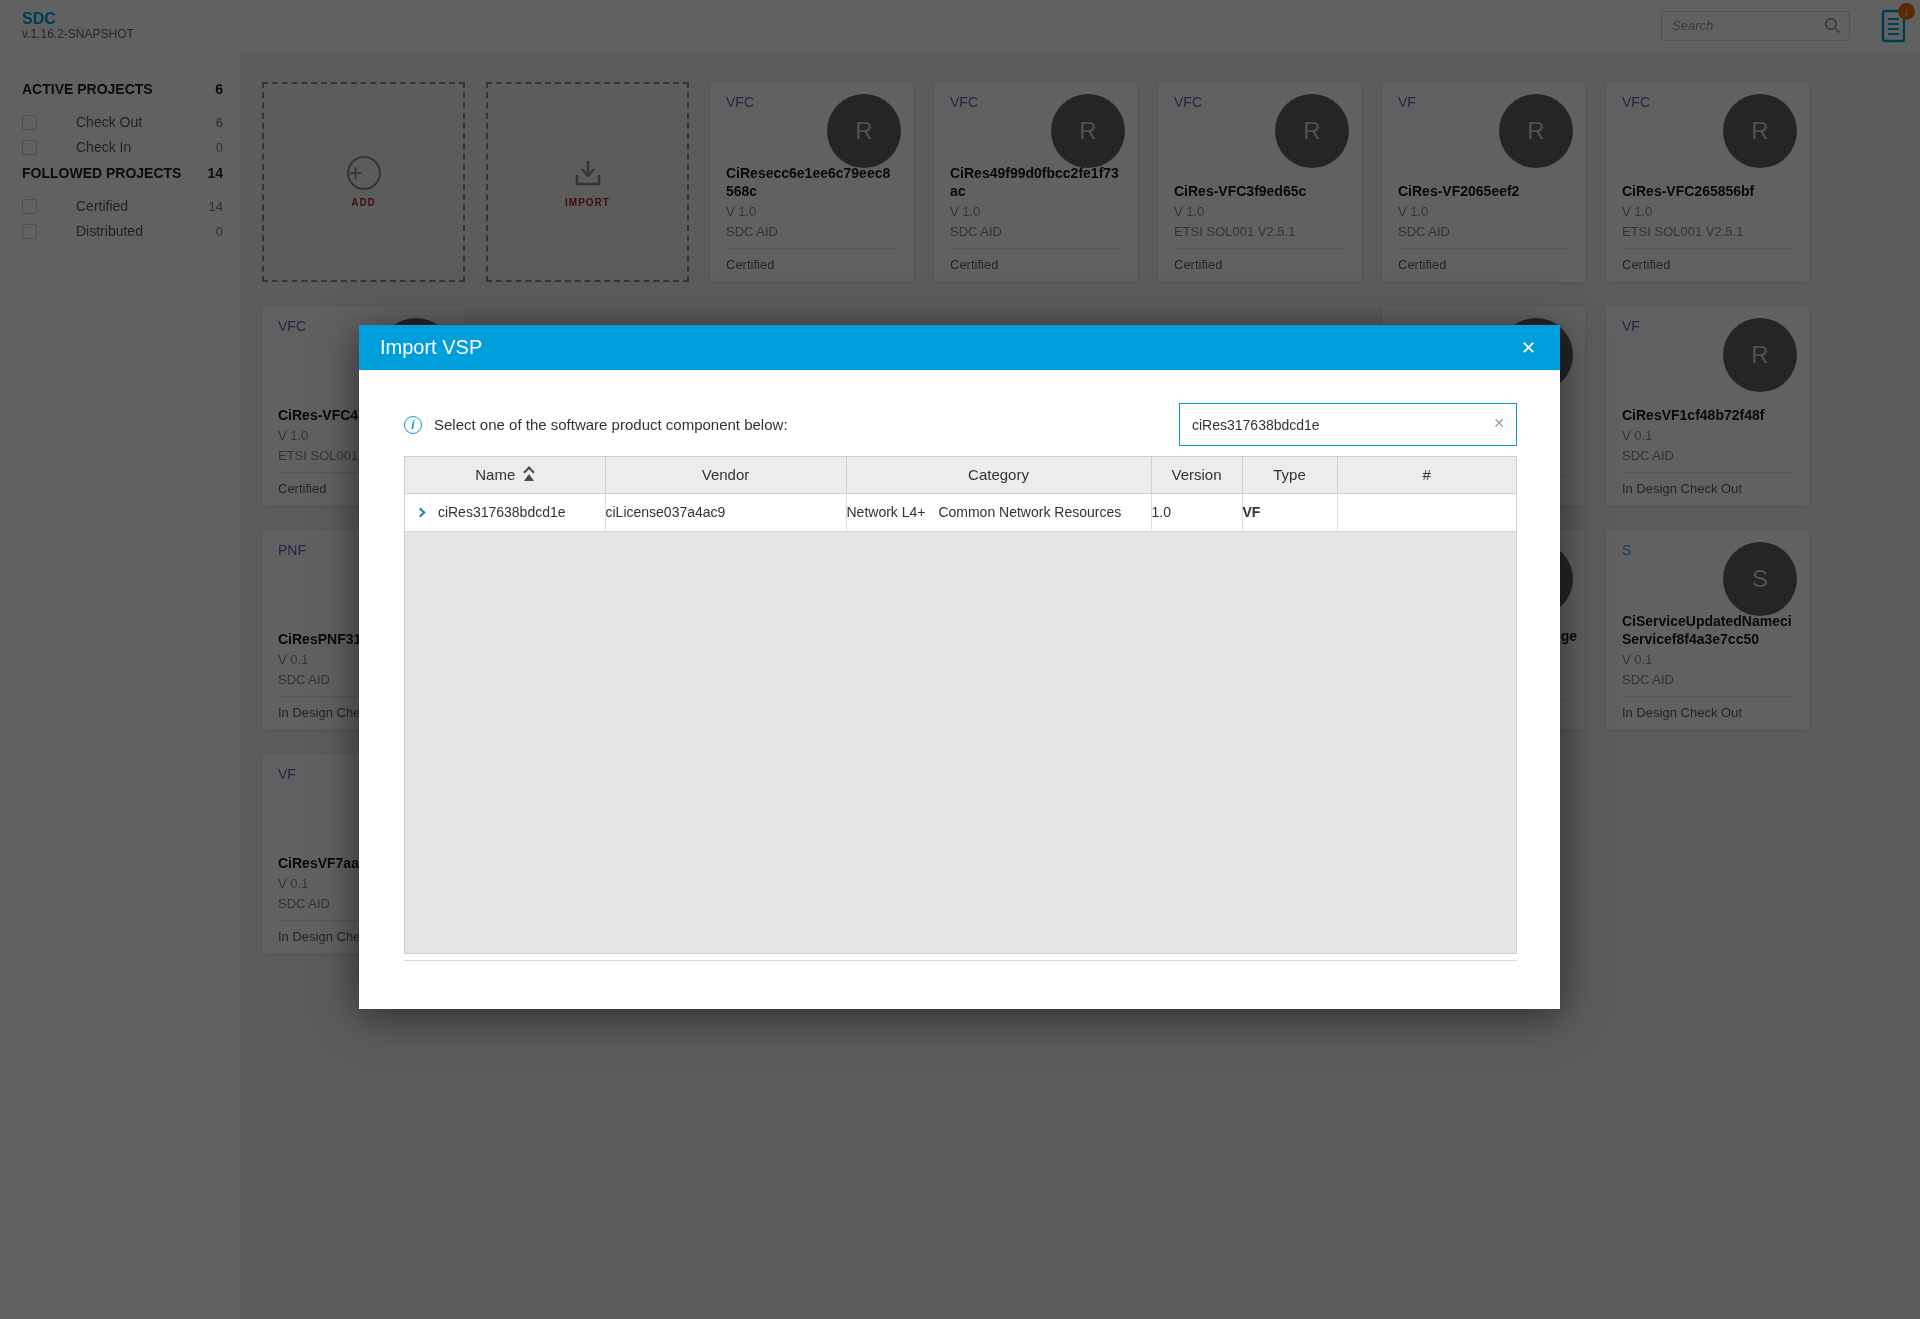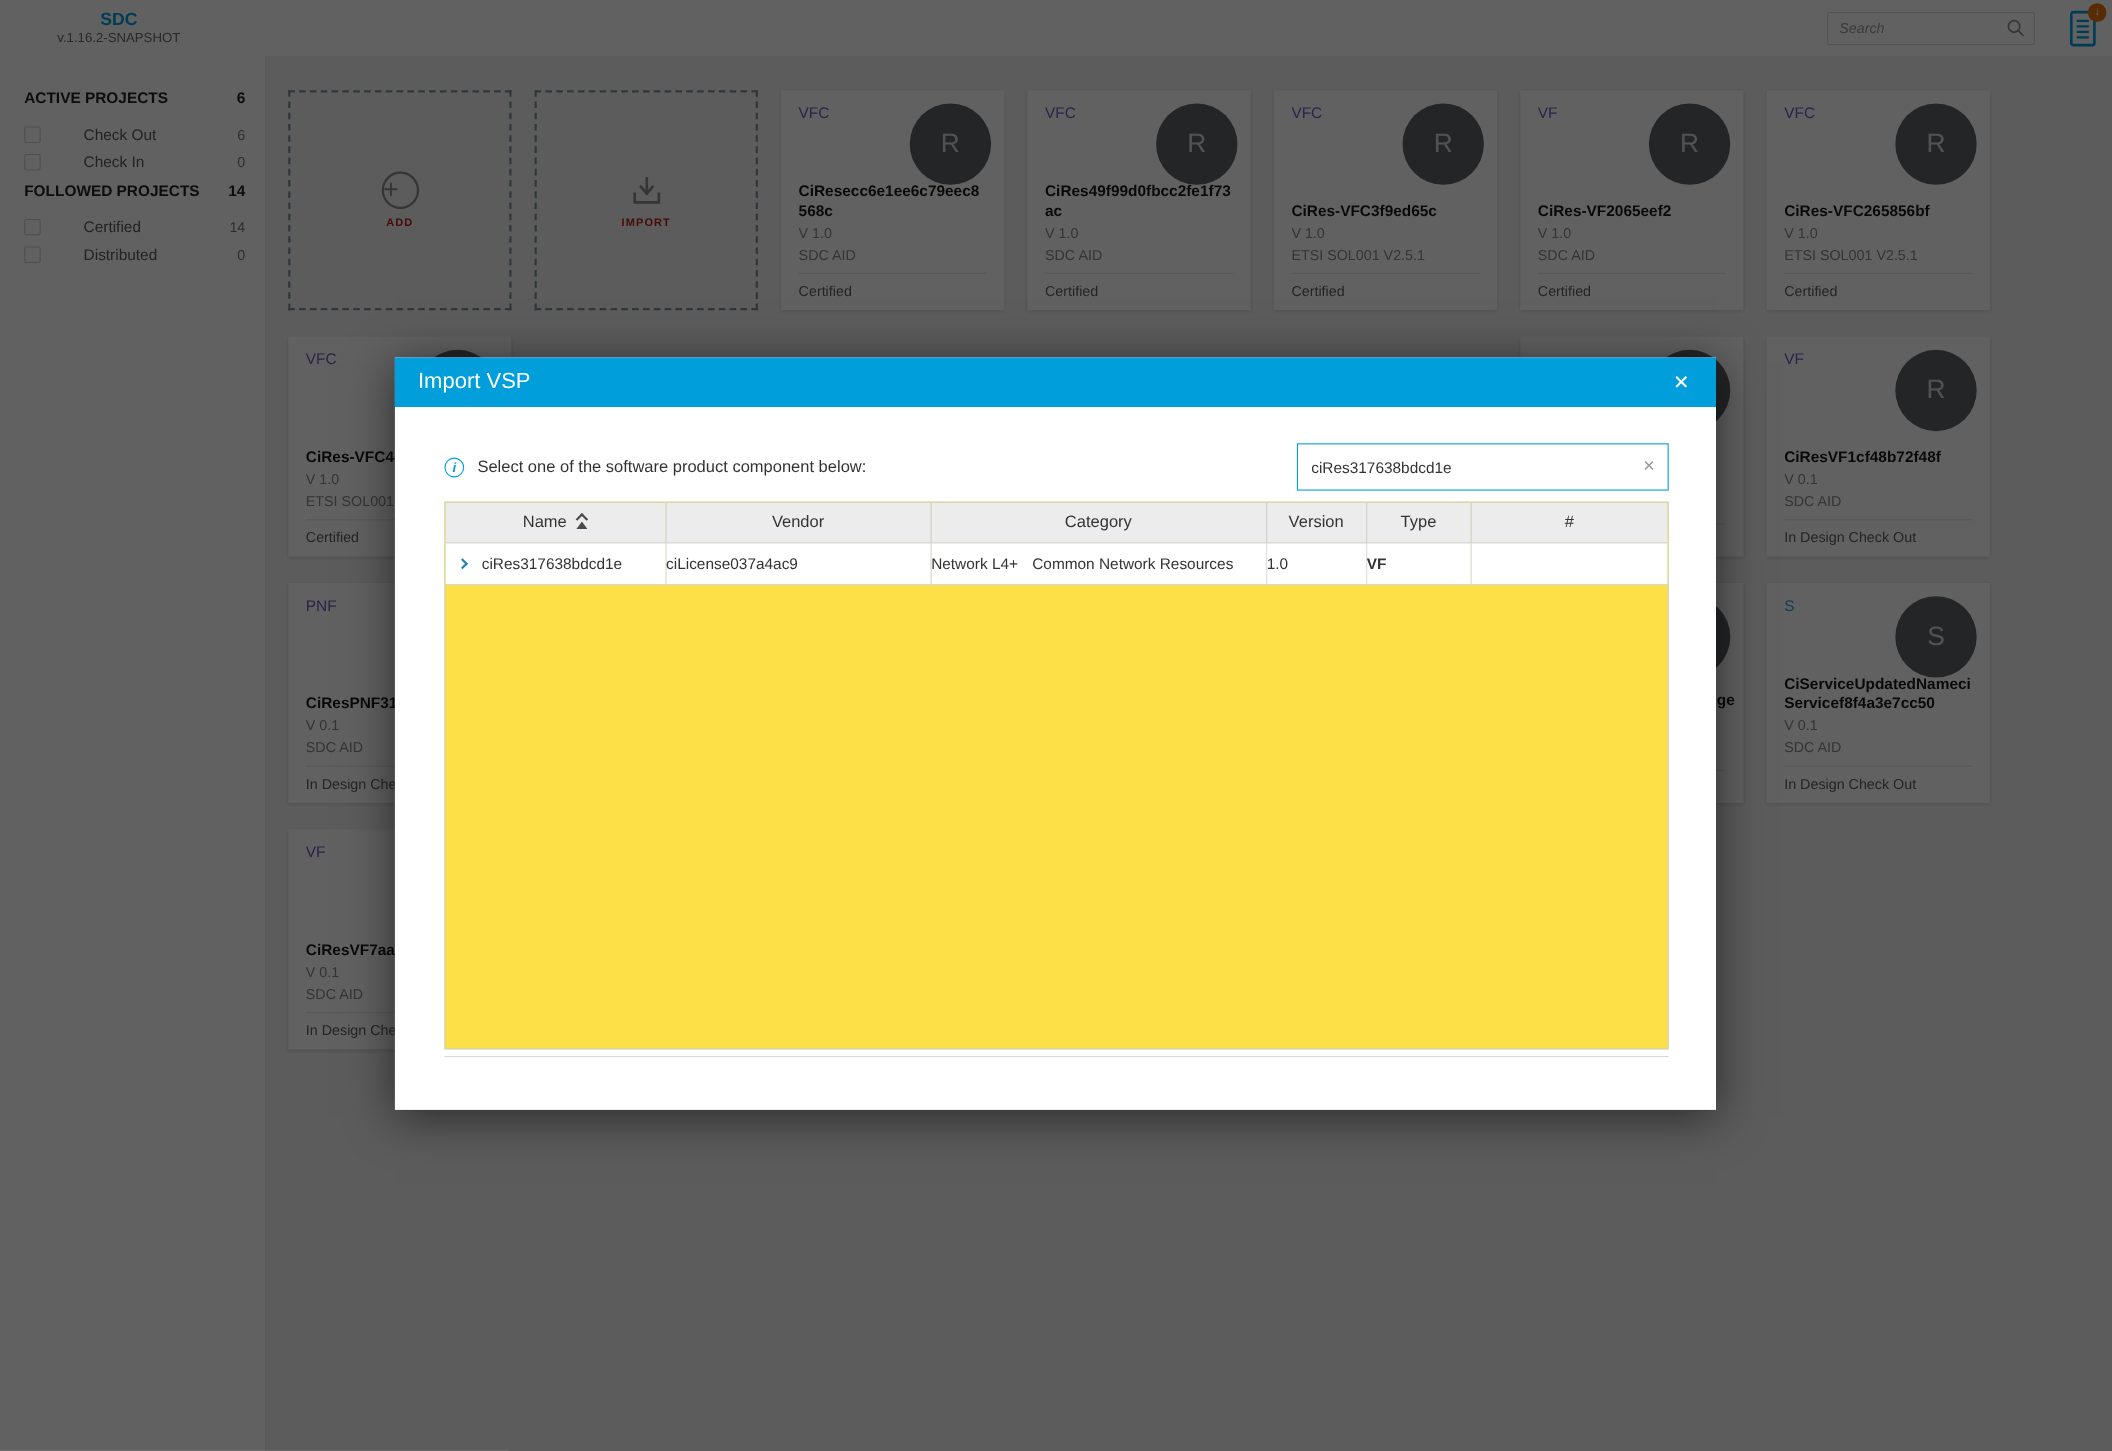--- a/index.html
+++ b/index.html
@@ -5,21 +5,21 @@
   * { margin:0; padding:0; box-sizing:border-box; }
   html,body { width:1920px; height:1319px; overflow:hidden;
     font-family:"Liberation Sans", sans-serif; background:#f2f2f2; }
 
   
   .page { position:absolute; inset:0; }
 
   
   .topbar { position:absolute; top:0; left:0; right:0; height:51px; background:#ffffff;
     display:flex; align-items:center; z-index:1; }
-  .logo-block { width:178px; padding-left:38px;text-align:center; }
+  .logo-block { width:178px; padding-left:22px; }
   .logo { font-size:16px; font-weight:bold; color:#009fdb; line-height:17px; }
   .version { font-size:12px; color:#6a6a6a; line-height:14px; }
   .nav { display:flex; height:100%; align-items:stretch; }
   .nav-item { display:flex; align-items:center; padding:0 24px; font-size:15px; color:#444;
     letter-spacing:.6px; position:relative; cursor:pointer; }
   .nav-item.active { color:#111; font-weight:bold; }
   .nav-item.active::after { content:""; position:absolute; left:0; right:0; bottom:0; height:4px;
     background:#1082ab; }
   .topbar-right { margin-left:auto; display:flex; align-items:center; }
   .hsearch { position:relative; width:189px; height:30px; margin-right:30px; }
@@ -85,21 +85,21 @@
   .info-row { margin-top:33px; height:43px; display:flex; align-items:center; }
   .info-icon { width:18px; height:18px; border:1px solid #009fdb; border-radius:50%; color:#009fdb;
     font-size:12px; font-style:italic; font-weight:bold; display:flex; align-items:center;
     justify-content:center; flex:none; }
   .info-text { margin-left:12px; font-size:15px; color:#333; }
   .msearch { margin-left:auto; position:relative; width:338px; height:43px; }
   .msearch input { width:100%; height:100%; border:1px solid #009fdb; padding:0 36px 0 12px;
     font-size:14px; color:#333; outline:none; font-family:"Liberation Sans", sans-serif; }
   .msearch .clear { position:absolute; right:12px; top:12px; color:#9b9b9b; font-size:14px; cursor:pointer; }
 
-  .table-box { margin-top:10px; height:498px; border:1px solid #cfcfcf; background:#fde047; overflow:hidden; }
+  .table-box { margin-top:10px; height:498px; border:1px solid #cfcfcf; background:#e5e5e5; overflow:hidden; }
   table { border-collapse:collapse; width:100%; table-layout:fixed; }
   thead th { height:36px; background:#ececec; border-bottom:1px solid #cfcfcf; border-right:1px solid #cfcfcf;
     font-size:15px; font-weight:400; color:#333; text-align:center; }
   thead th:last-child { border-right:none; }
   tbody td { height:38px; border-bottom:1px solid #d8d8d8; border-right:1px solid #dcdcdc;
     font-size:14px; color:#333; text-align:left; background:#fff; }
   tbody td:last-child { border-right:none; }
   td.name-cell { text-align:left; padding-left:12px; }
   .chev { display:inline-block; width:7px; height:7px; border-top:2px solid #1d86ad;
     border-right:2px solid #1d86ad; transform:rotate(45deg); margin-right:10px; vertical-align:1px; }

